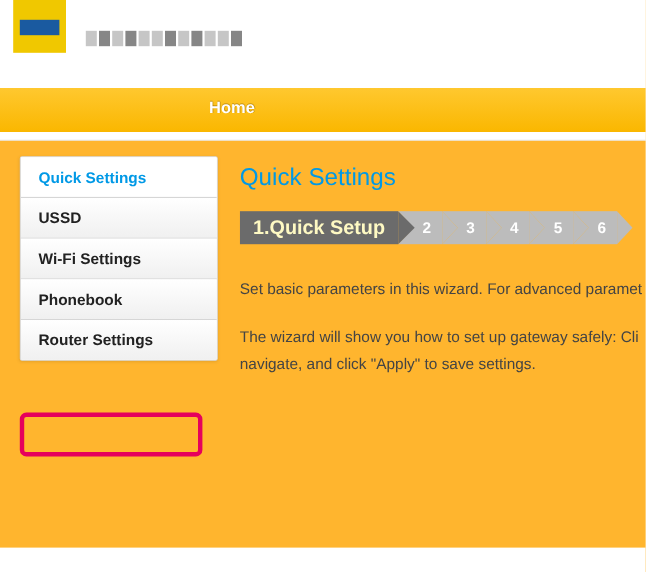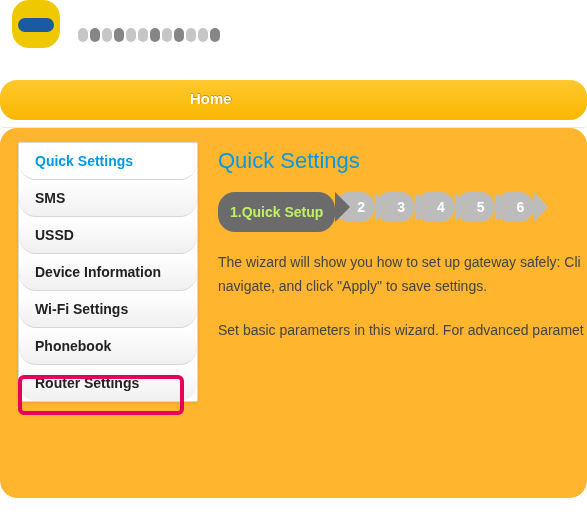--- a/index.html
+++ b/index.html
@@ -1,35 +1,35 @@
 <!DOCTYPE html>
 <html><head>
 <meta charset="utf-8">
 <style>
-  * { margin: 0; padding: 0; box-sizing: border-box; border-radius: 17px; }
+  * { margin: 0; padding: 0; box-sizing: border-box; }
   body { font-family: Arial, Helvetica, sans-serif; font-size: 14px; background: #fff; width: 587px; }
   .header-top { background: #fff; height: 80px; position: relative; }
   .logo { position: absolute; top: 0; left: 12px; width: 48px; height: 48px; background: #f0c800; }
   .logo-inner { position: absolute; top: 18px; left: 6px; width: 36px; height: 14px; background: #1a5aa0; }
   .pixellated { position: absolute; top: 28px; left: 78px; height: 14px; display: flex; gap: 2px; }
   .pixellated span { display: inline-block; width: 10px; height: 14px; background: #c6c6c6; }
   .pixellated span.d { background: #868686; }
   .nav-bar { background: linear-gradient(to bottom, #ffc82f, #fab700); height: 40px; }
   .nav-tab { margin-left: 190px; height: 40px; line-height: 38px; color: #fff; font-weight: bold; font-size: 15px; text-shadow: 0 -1px 0 rgba(120,80,0,.4), 1px 0 0 rgba(120,80,0,.3); display: inline-block; }
   .sub-bar { background: #fff; height: 8px; border-bottom: 1px solid #e8e8e8; }
   .content-area { background: #ffb52e; padding: 14px 0 20px 18px; min-height: 370px; position: relative; }
   .sidebar { width: 180px; background: #fff; border: 1px solid #d8d8d8; border-radius: 2px; box-shadow: 0 1px 3px rgba(0,0,0,.1); }
   .sidebar-item { padding: 10px 16px; border-bottom: 1px solid #d6d6d6; font-weight: bold; font-size: 14px; color: #222; background: linear-gradient(to bottom, #fff, #f0f0f0); cursor: pointer; }
   .sidebar-item:last-child { border-bottom: none; }
   .sidebar-item.active { color: #0099e6; background: #fff; }
   .highlight-box { position: absolute; border: 4px solid #e6005c; border-radius: 6px; left: 18px; top: 247px; width: 166px; height: 40px; pointer-events: none; }
   .main { position: absolute; left: 218px; top: 14px; right: 0; overflow: hidden; }
   .page-title { color: #0099e6; font-size: 22px; font-weight: 400; margin: 6px 0 18px 0; }
   .steps { display: flex; align-items: stretch; height: 30px; margin-bottom: 28px; }
-  .step-active { background: #6b6b6b; color: #bef264; font-weight: bold; font-size: 14px; display: flex; align-items: center; padding: 0 12px; height: 40px; position: relative; }
+  .step-active { background: #6b6b6b; color: #fef9c3; font-weight: bold; font-size: 18px; display: flex; align-items: center; padding: 0 12px; height: 30px; position: relative; }
   .step-active::after {
     content: ""; position: absolute; right: -15px; top: 0; width: 0; height: 0;
     border-top: 15px solid transparent; border-bottom: 15px solid transparent; border-left: 15px solid #6b6b6b;
     z-index: 2;
   }
   .step-num { background: #bcbcbc; color: #fff; font-weight: bold; font-size: 14px; display: flex; align-items: center; padding: 0 10px 0 22px; height: 30px; position: relative; }
   .step-num::after {
     content: ""; position: absolute; right: -14px; top: 0; width: 0; height: 0;
     border-top: 15px solid transparent; border-bottom: 15px solid transparent; border-left: 14px solid #bcbcbc;
     z-index: 2;
@@ -66,42 +66,40 @@
 
 <div class="nav-bar">
   <span class="nav-tab">Home</span>
 </div>
 <div class="sub-bar"></div>
 
 <div class="content-area">
 
   <div class="sidebar">
     <div class="sidebar-item active">Quick Settings</div>
-    <div class="sidebar-item">SMS</div>
     <div class="sidebar-item">USSD</div>
-    <div class="sidebar-item">Device Information</div>
     <div class="sidebar-item">Wi-Fi Settings</div>
     <div class="sidebar-item">Phonebook</div>
     <div class="sidebar-item">Router Settings</div>
   </div>
 
   <div class="highlight-box"></div>
 
   <div class="main">
     <div class="page-title">Quick Settings</div>
 
     <div class="steps">
       <div class="step-active">1.Quick Setup</div>
       <div class="step-num">2</div>
       <div class="step-num">3</div>
       <div class="step-num">4</div>
       <div class="step-num">5</div>
       <div class="step-num">6</div>
     </div>
 
+    <div class="body-text">Set basic parameters in this wizard. For advanced paramet</div>
     <div class="body-text">
       <span>The wizard will show you how to set up gateway safely: Cli</span><br>
       <span>navigate, and click "Apply" to save settings.</span>
     </div>
-    <div class="body-text">Set basic parameters in this wizard. For advanced paramet</div>
   </div>
 
 </div>
 
 </body></html>

